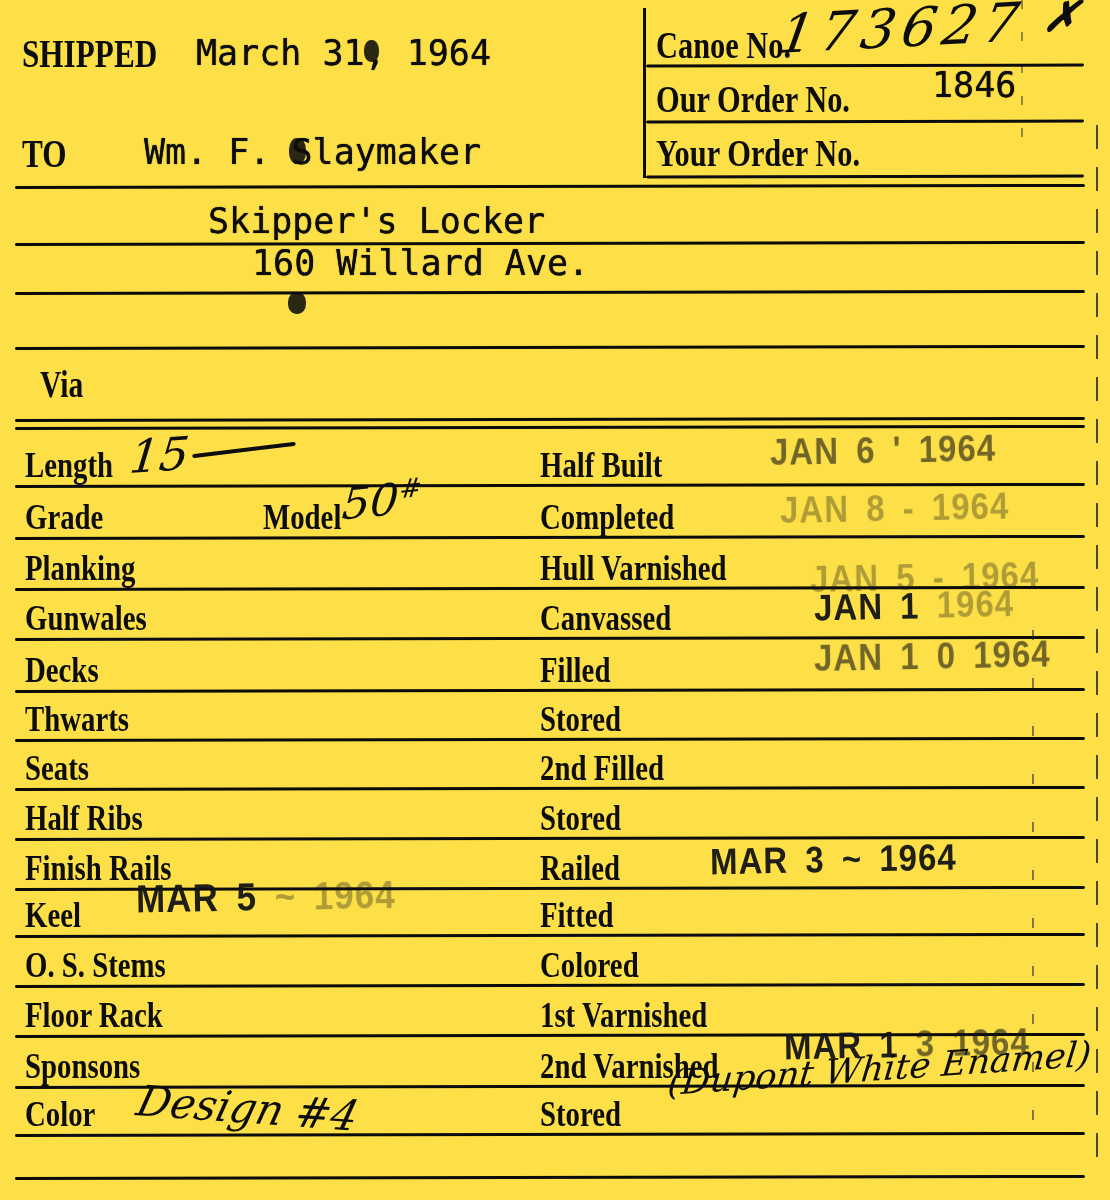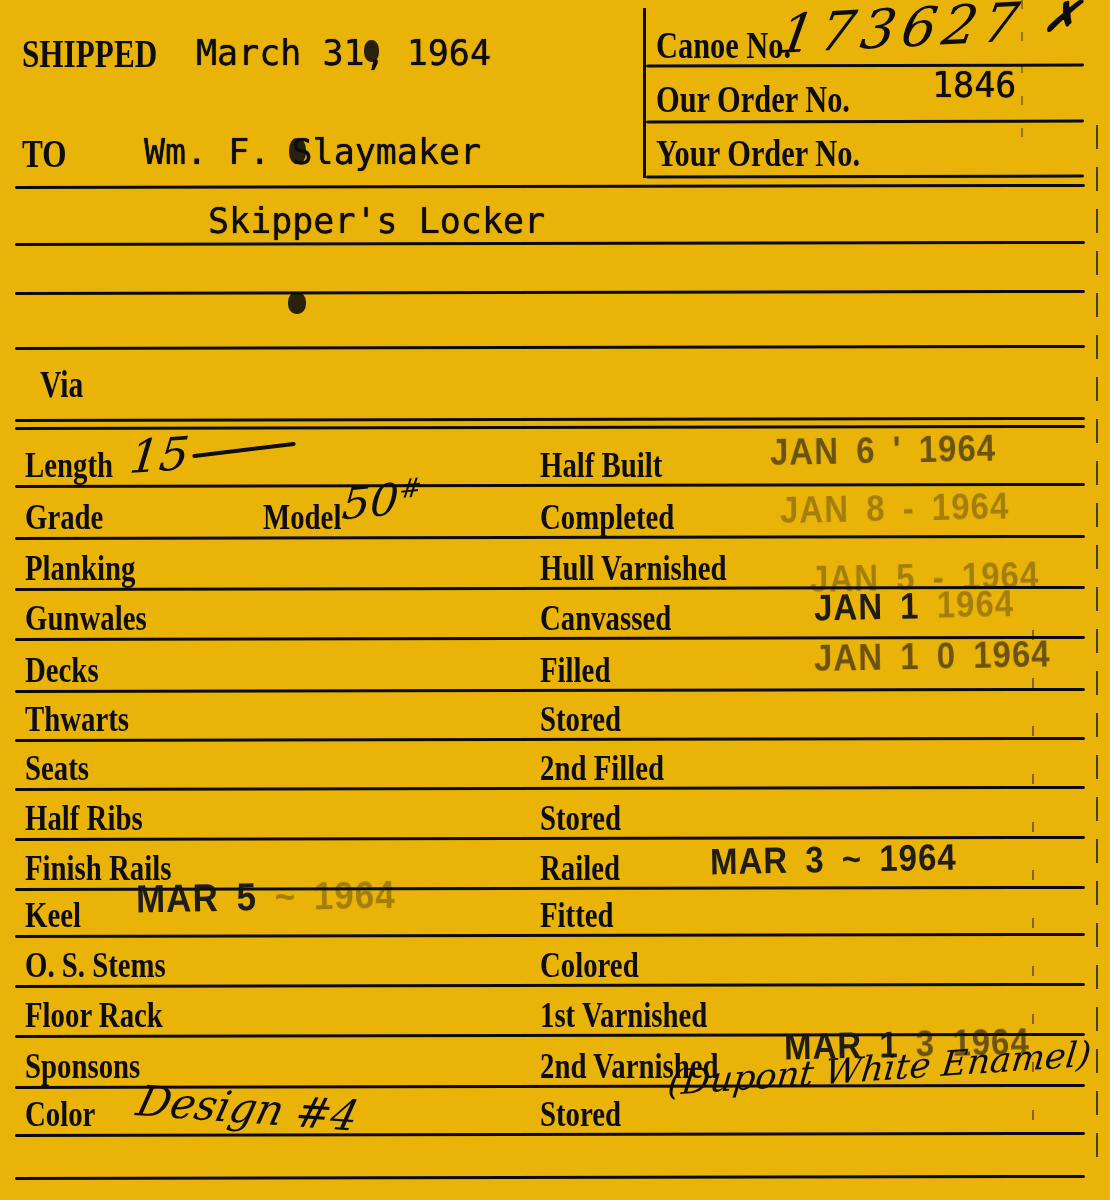--- a/index.html
+++ b/index.html
@@ -1,16 +1,16 @@
 <!DOCTYPE html>
 <html><head>
 <meta charset="utf-8">
 <style>
   html,body{margin:0;padding:0;background:#ffffff;}
-  #card{position:relative;width:1110px;height:1200px;background:#eab308;overflow:hidden;
+  #card{position:relative;width:1110px;height:1200px;background:#fde047;overflow:hidden;
         color:#0d0d0d;}
   
   .plabel{position:absolute;font-family:"Liberation Serif",serif;font-weight:bold;
           line-height:1;transform:scaleX(.8);transform-origin:0 50%;white-space:nowrap;}
   .hlabel{font-size:39px;}
   .tlabel{font-size:36px;}
   
   .typed{position:absolute;font-family:"DejaVu Sans Mono",monospace;font-size:35px;
          line-height:1;white-space:nowrap;letter-spacing:0px;text-shadow:0 0 1px #000;}
   
@@ -36,20 +36,21 @@
 <body>
 
 <div id="card">
 
   <div class="plabel hlabel" style="left:22px;top:34px">SHIPPED</div>
   <div class="typed" style="left:196px;top:36px">March 31, 1964</div>
   <div class="plabel hlabel" style="left:22px;top:134px">TO</div>
   <div class="typed" style="left:144px;top:135px">Wm. F. Slaymaker</div>
 
   <div class="typed" style="left:208px;top:204px">Skipper's Locker</div>
+  <div class="typed" style="left:252px;top:246px">160 Willard Ave.</div>
   <div class="plabel" style="left:40px;top:366px;font-size:37px">Via</div>
 
   <div class="vline" style="left:643px;top:8px;height:170px"></div>
   <div class="plabel hlabel" style="left:656px;top:26px;font-size:38px">Canoe No.</div>
   <div class="hand" style="left:780px;top:8px;font-size:54px;letter-spacing:6px;transform:skewX(-12deg) rotate(-3deg)">173627</div>
   <div class="hand" style="left:1044px;top:-4px;font-size:42px;font-weight:bold;transform:skewX(-8deg)">✗</div>
   <div class="plabel hlabel" style="left:656px;top:80px;font-size:38px">Our Order No.</div>
   <div class="typed" style="left:932px;top:68px">1846</div>
   <div class="plabel hlabel" style="left:656px;top:134px;font-size:38px">Your Order No.</div>
 

